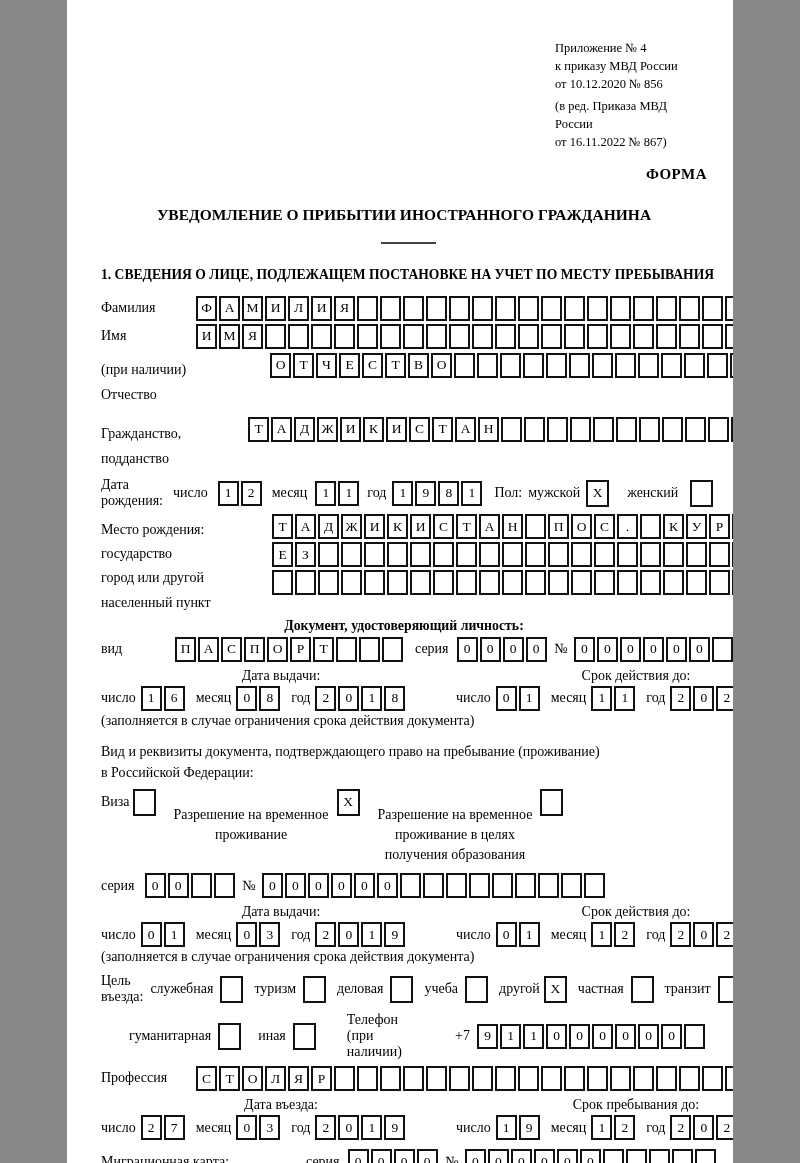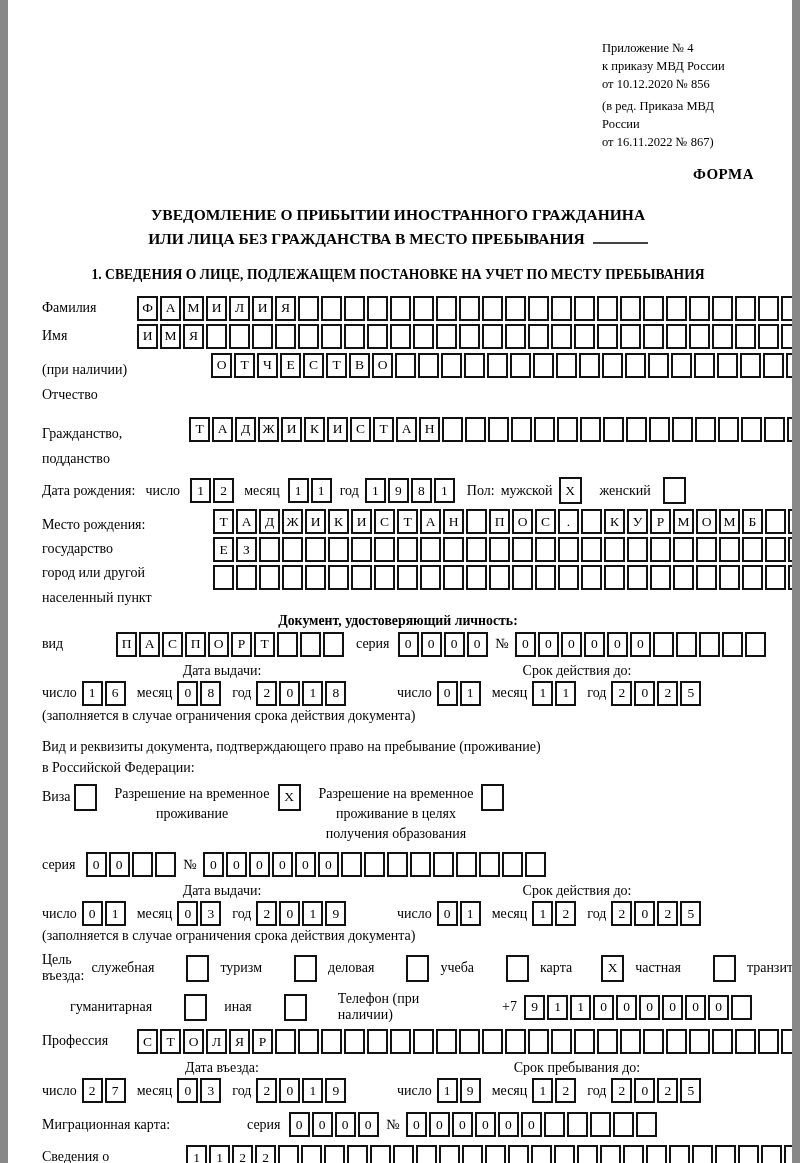--- a/index.html
+++ b/index.html
@@ -1,18 +1,18 @@
 <!DOCTYPE html>
 <html><head>
 <meta charset="utf-8">
 <style>
   html,body{margin:0;padding:0;background:#888;}
-  .page{position:relative;width:784px;height:1163px;margin:0 auto;background:#fff;color:#000;
+  .page{position:relative;width:666px;height:1163px;margin:0 auto;background:#fff;color:#000;
         font-family:"Liberation Serif","DejaVu Serif",serif;font-size:14px;
-        padding:40px 38px 0 34px;box-sizing:border-box;overflow:hidden;}
+        padding:40px 26px 0 34px;box-sizing:border-box;overflow:hidden;}
   .appendix{margin-left:auto;width:152px;font-size:12.5px;line-height:1.42;}
   .amend{margin-top:5px;}
   .forma{text-align:right;font-weight:bold;font-size:15px;margin-top:14px;letter-spacing:.5px;}
   .title{margin-top:20px;text-align:center;font-weight:bold;font-size:15.5px;line-height:1.55;}
   .blank{display:inline-block;width:55px;border-bottom:2px solid #444;height:.9em;margin-left:8px;}
   .sec{margin-top:16px;font-weight:bold;font-size:13.6px;text-align:center;white-space:nowrap;}
   .frow{display:flex;align-items:flex-start;margin-top:4px;}
   .lbl{flex:none;padding-top:4px;}
   .w95{width:95px;} .w147{width:147px;} .w169{width:169px;} .w171{width:171px;} .w74{width:74px;} .w205{width:205px;} .w144{width:144px;}
   .lbl2{line-height:1.8;}
@@ -31,22 +31,22 @@
   .dhead1{text-align:center;width:250px;margin-left:55px;}
   .dhead2{text-align:center;width:250px;margin-left:55px;}
   .dline{display:flex;align-items:center;margin-top:2px;}
   .dline .cellrow{margin-left:5px;}
   .dline .dl{margin-left:9px;} .dline .dl:first-child{margin-left:0;}
   .note{text-align:left;font-size:14px;margin-top:2px;}
   .intro{margin-top:12px;line-height:1.5;}
   .optrow{display:flex;align-items:flex-start;margin-top:6px;}
   .opt{display:flex;align-items:center;}
   .optblock{display:flex;align-items:flex-start;}
-  .ctr{text-align:center;line-height:1.45;}
-  .purpose .opt{margin-right:9px;gap:25px;}
+  .ctr{text-align:center;line-height:1.45;margin-top:16px;}
+  .purpose .opt{margin-right:9px;}
   .purpose .cellrow{margin-left:7px;}
 </style>
 </head>
 <body>
 
 <div class="page">
 
   <div class="appendix">
     <div>Приложение № 4</div>
     <div>к приказу МВД России</div>
@@ -54,21 +54,21 @@
     <div class="amend">
       <div>(в ред. Приказа МВД России</div>
       <div>от 16.11.2022 № 867)</div>
     </div>
   </div>
 
   <div class="forma">ФОРМА</div>
 
   <div class="title">
     <div>УВЕДОМЛЕНИЕ О ПРИБЫТИИ ИНОСТРАННОГО ГРАЖДАНИНА</div>
-    <div><span>ИЛИ ЛИЦА БЕЗ ГРАЖДАНСТВА В МЕСТО ПРЕБЫВАНИЯ</span><span class="blank"></span></div>
+    <div><span class="blank"></span></div>
   </div>
 
   <div class="sec">1. СВЕДЕНИЯ О ЛИЦЕ, ПОДЛЕЖАЩЕМ ПОСТАНОВКЕ НА УЧЕТ ПО МЕСТУ ПРЕБЫВАНИЯ</div>
 
   <div class="frow" style="margin-top:13px;">
     <span class="lbl w95">Фамилия</span>
     <span class="cellrow">
         <span class="cell">Ф</span>
         <span class="cell">А</span>
         <span class="cell">М</span>
@@ -548,21 +548,21 @@
           <span class="cell"></span>
         </span>
       </span>
     <span class="opt">
         <span>учеба</span>
         <span class="cellrow cbrow">
           <span class="cell"></span>
         </span>
       </span>
     <span class="opt">
-        <span>карта</span>
+        <span>другой</span>
         <span class="cellrow cbrow" style="margin-left:4px;">
           <span class="cell">X</span>
         </span>
       </span>
     <span class="opt">
         <span>частная</span>
         <span class="cellrow cbrow">
           <span class="cell"></span>
         </span>
       </span>

